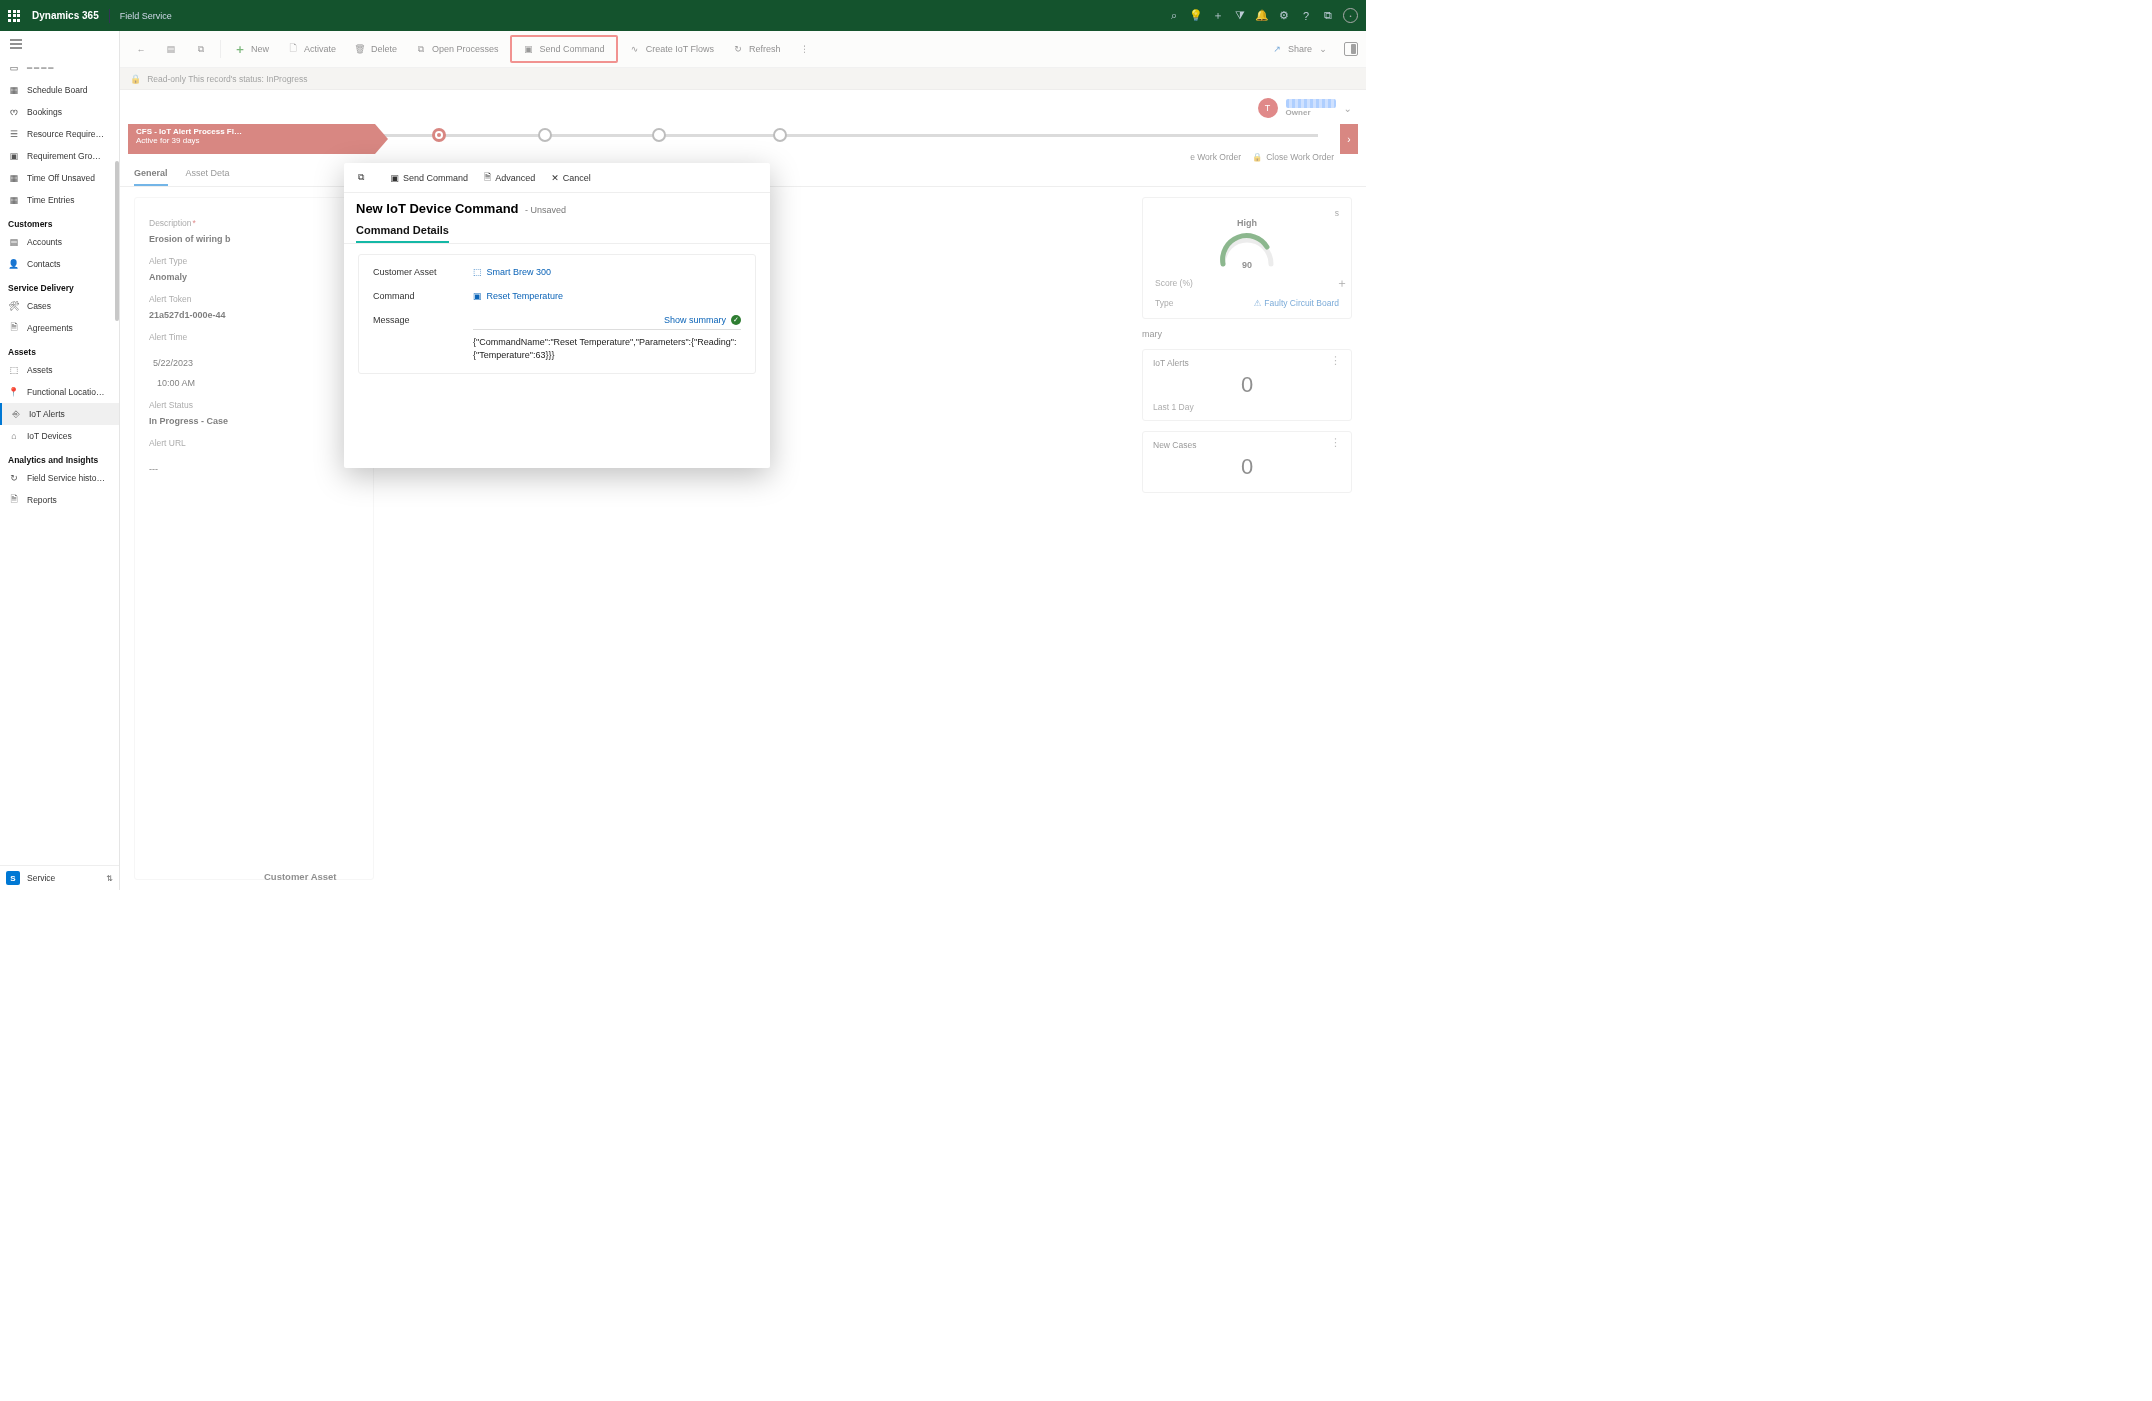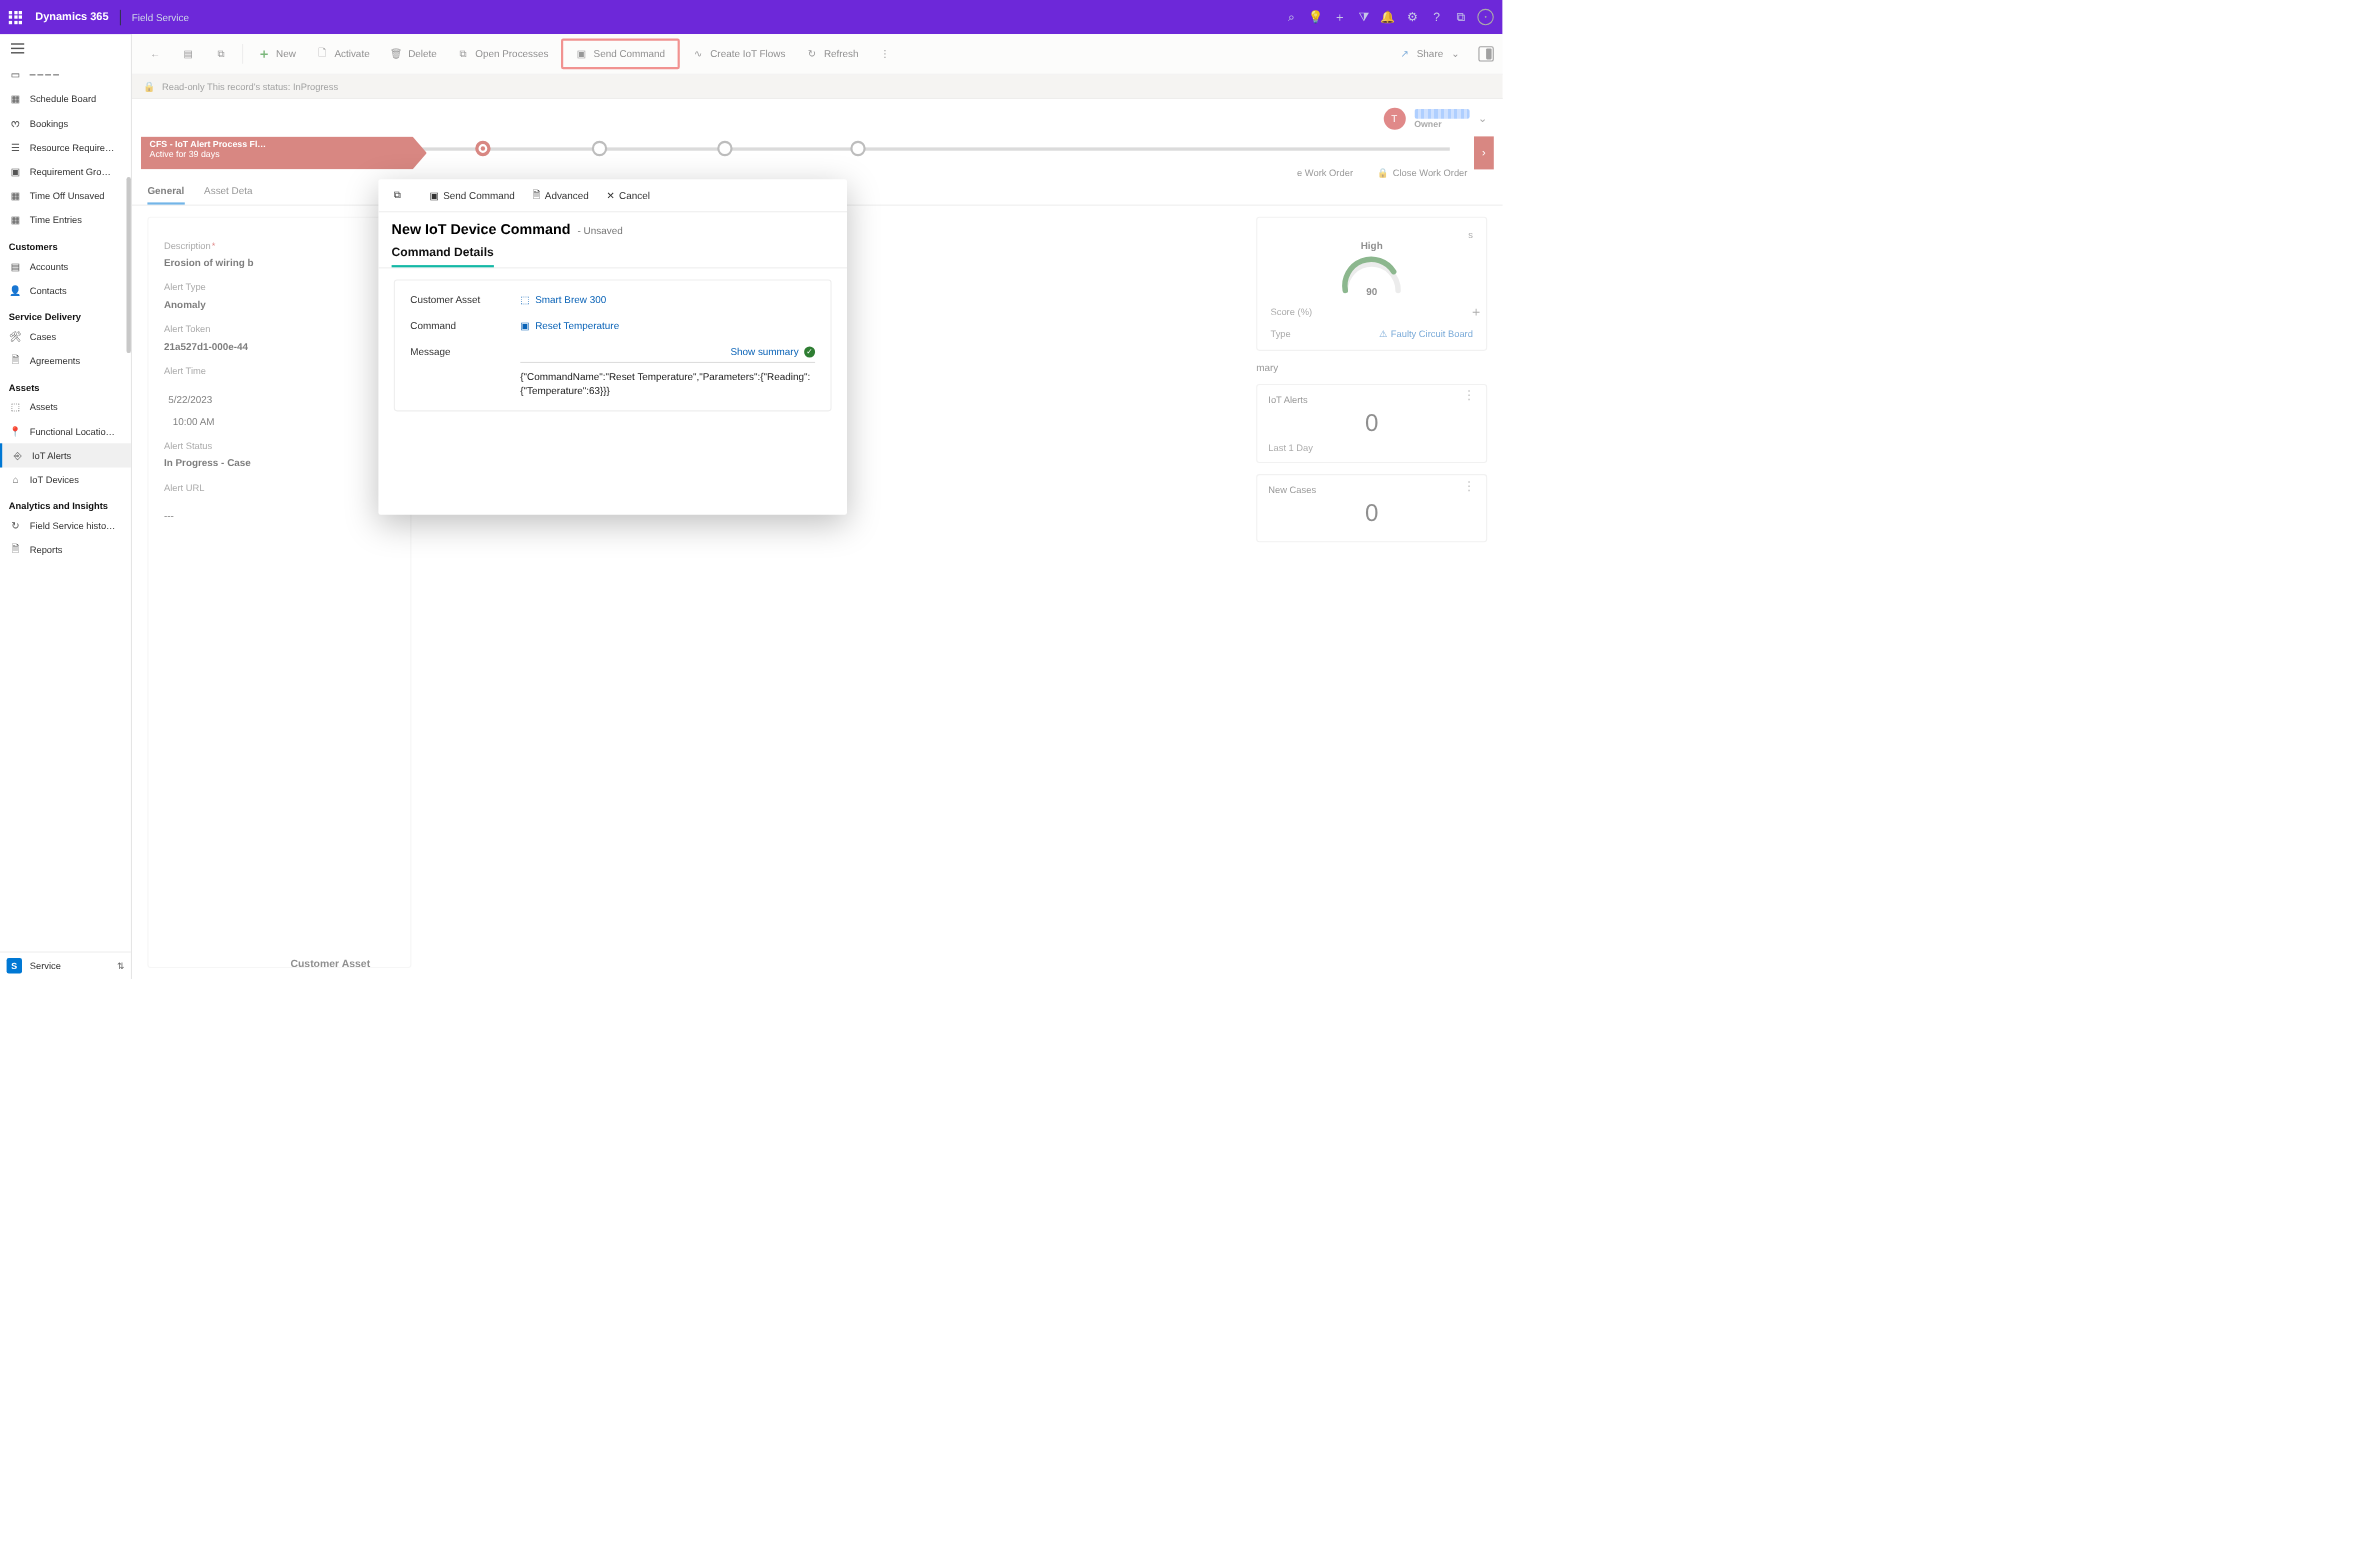--- a/index.html
+++ b/index.html
@@ -1,17 +1,17 @@
 <!DOCTYPE html>
 <html><head>
 <meta charset="utf-8">
 <style>
   * { box-sizing: border-box; margin:0; padding:0; font-family: "Segoe UI", Arial, sans-serif; }
   html,body{width:1366px;height:890px;overflow:hidden;background:#fff;}
-  .topbar{height:31px;background:#6d28d9;color:#fff;display:flex;align-items:center;padding:0 8px;font-size:9px;}
+  .topbar{height:31px;background:#14532d;color:#fff;display:flex;align-items:center;padding:0 8px;font-size:9px;}
   .topbar .waffle{width:12px;height:12px;display:grid;grid-template-columns:repeat(3,3px);grid-template-rows:repeat(3,3px);gap:1.5px;margin-right:12px;}
   .topbar .waffle span{background:#fff;}
   .topbar .brand{font-weight:600;font-size:10px;}
   .topbar .divider{width:1px;height:14px;background:#335;}
   .topbar .area{margin-left:10px;color:#cfd8e8;}
   .topbar .spacer{flex:1;}
   .topbar .ticon{width:22px;text-align:center;font-size:11px;color:#cfd8e8;opacity:.9;}
   .topbar .avatar{width:15px;height:15px;border:1px solid #aaa;border-radius:50%;margin-left:4px;display:flex;align-items:center;justify-content:center;font-size:6px;color:#aaa;}
 
   .body{display:flex;height:calc(100% - 31px);}
@@ -316,21 +316,21 @@
     <div class="bpf">
       <div class="bpf-line"></div>
       <div class="bpf-flag">
         <div style="font-weight:600">CFS - IoT Alert Process Fl…</div>
         <div>Active for 39 days</div>
       </div>
       <div class="bpf-stage s1"></div>
       <div class="bpf-stage s2"></div>
       <div class="bpf-stage s3"></div>
       <div class="bpf-stage s4"></div>
-      <div class="bpf-lbl" style="right:128px">
+      <div class="bpf-lbl" style="right:117px">
           <span></span>
           <span>e Work Order</span>
         </div>
       <div class="bpf-lbl" style="right:24px">
           <span>🔒</span>
           <span>Close Work Order</span>
         </div>
       <div class="bpf-right">›</div>
     </div>
 

